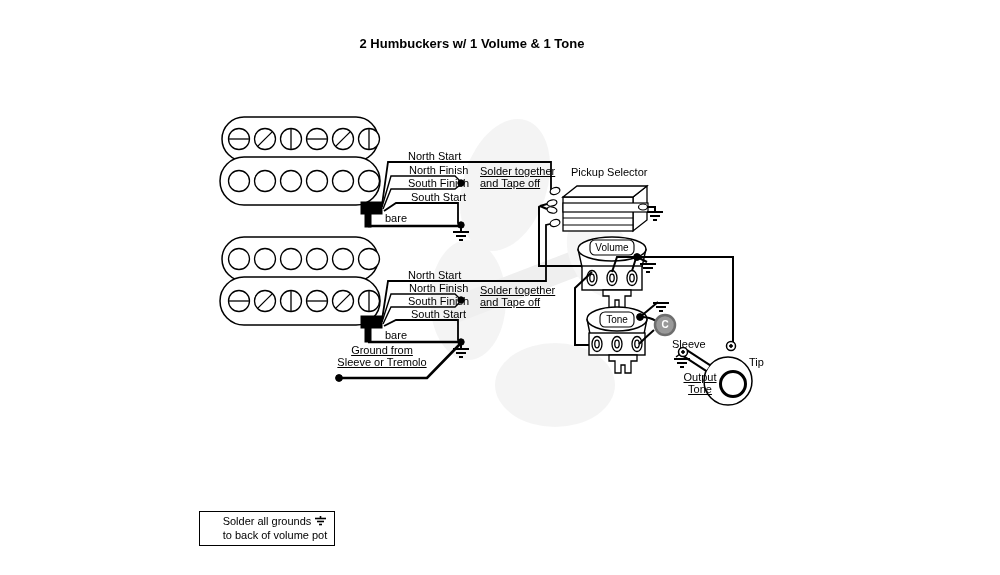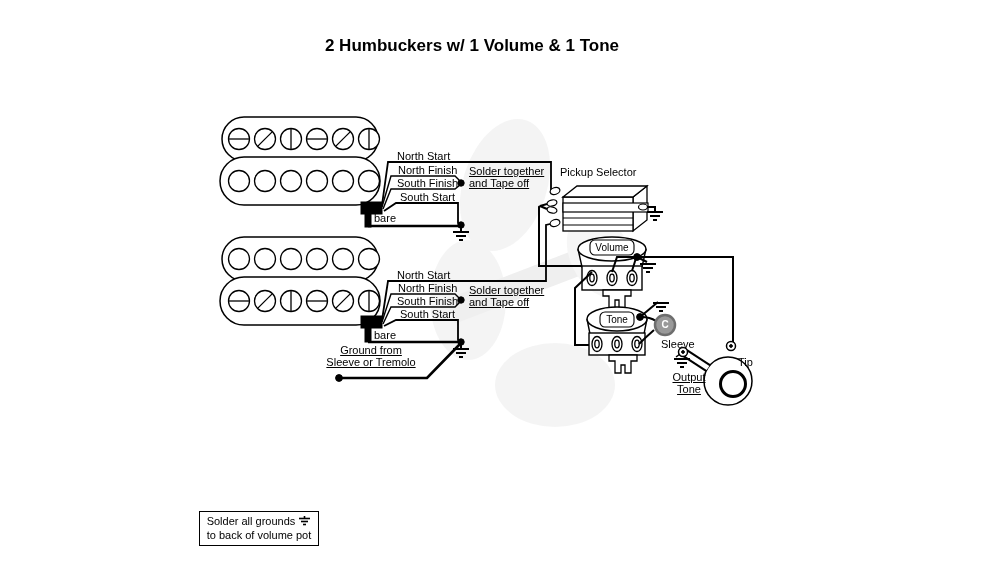--- a/index.html
+++ b/index.html
@@ -1,28 +1,28 @@
 <!DOCTYPE html>
 <html><head>
 <meta charset="utf-8">
 <style>
   html,body{margin:0;padding:0;background:#fff;}
   .stage{position:relative;width:1000px;height:575px;background:#ffffff;overflow:hidden;
          font-family:"Liberation Sans",sans-serif;color:#000;}
-  .lbl{position:absolute;font-size:11px;line-height:12px;white-space:nowrap;}
+  .lbl{position:absolute;font-size:11px;line-height:12px;white-space:nowrap;margin-left:11px;}
   .title{position:absolute;left:0;top:36px;width:944px;text-align:center;
-         font-size:17px;font-weight:bold;}
+         font-size:13px;font-weight:bold;}
   .subtitle{position:absolute;left:0;top:64px;width:944px;text-align:center;
          font-size:13px;color:#3a3a3a;}
   .two-line{line-height:11.5px;text-decoration:underline;}
   .center{text-align:center;}
   .pot-label{position:absolute;font-size:10px;text-align:center;line-height:15px;}
   .cap-letter{position:absolute;font-size:10px;font-weight:bold;color:#fff;text-align:center;}
   .note-box{position:absolute;left:199px;top:511px;width:118px;border:1px solid #000;
-            padding:2px 0 3px 0;text-align:center;font-size:11px;line-height:14px;}
+            padding:2px 0 3px 16px;text-align:center;font-size:11px;line-height:14px;}
   .note-box svg{vertical-align:-1px;}
   svg.wiring{position:absolute;left:0;top:0;}
 </style>
 </head>
 <body>
 
 <div class="stage">
 
   <svg class="wiring" width="1000" height="575" viewBox="0 0 1000 575">
     <defs>

